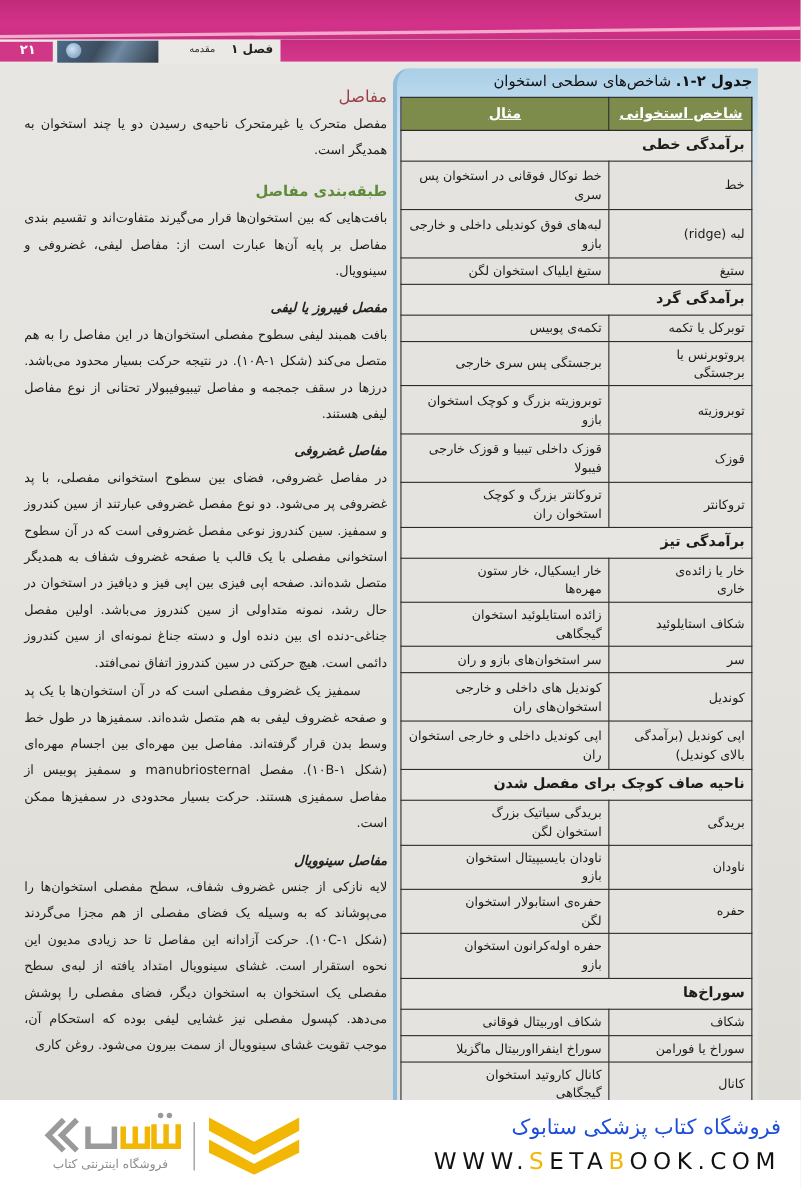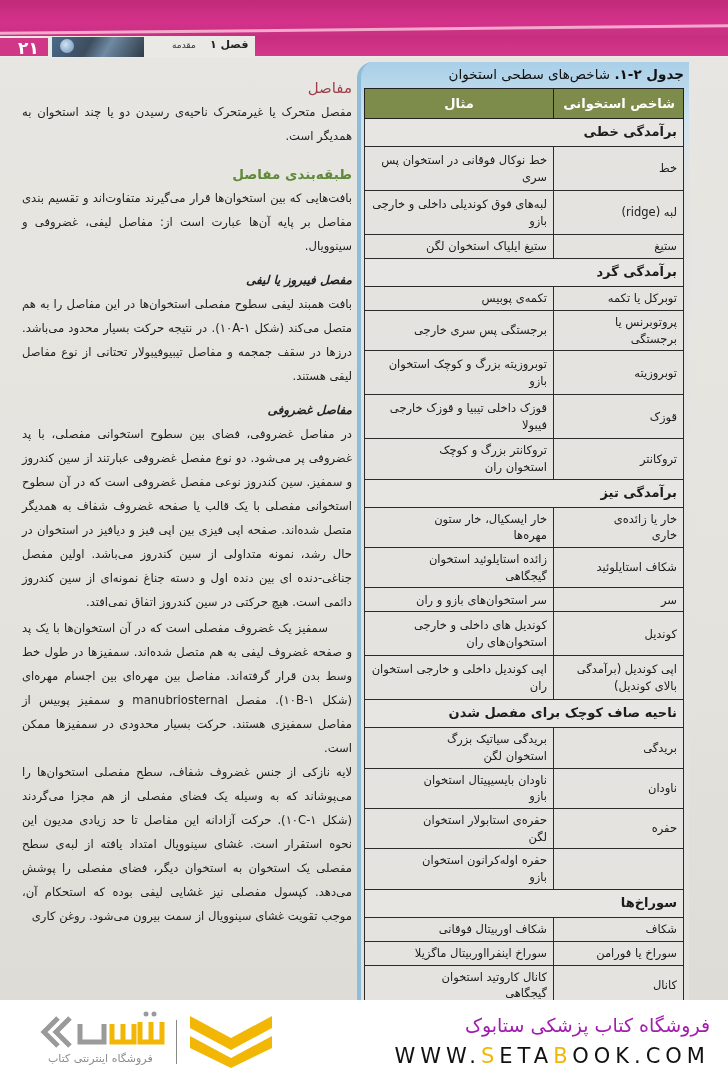--- a/index.html
+++ b/index.html
@@ -30,21 +30,21 @@
   }
   .header-row .pink-left {
     position: absolute; left: 0; top: 2px; width: 48px; height: 18px;
     background: #d13787;
   }
   .header-row .pink-right {
     position: absolute; left: 255px; top: 0; width: 473px; height: 20px;
     background: linear-gradient(180deg, #c72d7f, #d4388c);
   }
   .page-number {
-    position: absolute; left: 18px; top: 38px; font-size: 17px; color: #fff;
+    position: absolute; left: 18px; top: 38px; font-size: 12px; color: #fff;
     font-weight: bold;
   }
   .header-thumb {
     position: absolute; left: 52px; top: 37px; width: 92px; height: 20px;
     background: linear-gradient(120deg, #4a6a8a 0%, #3d4d5e 40%, #6f8aa3 60%, #2f3a46 100%);
   }
   .header-thumb .knob {
     position: absolute; left: 8px; top: 2px; width: 14px; height: 14px; border-radius: 50%;
     background: radial-gradient(circle at 40% 40%, #cfe3f5, #6b8fb3);
   }
@@ -65,21 +65,21 @@
     position: absolute; right: 44px; top: 66px; direction: rtl;
     font-size: 13.5px; color: #111;
   }
   .table-caption b { font-weight: bold; }
   table.bone {
     position: absolute; left: 364px; top: 88px; width: 320px;
     border-collapse: collapse; direction: rtl; font-size: 11.5px;
   }
   table.bone th {
     background: #7e8c4b; color: #fff; font-weight: bold; font-size: 13px;
-    height: 30px; border: 1.5px solid #222; padding: 0 8px; text-align: right;
+    height: 30px; border: 1.5px solid #222; padding: 0 8px; text-align: right; text-decoration: underline;
   }
   table.bone th.col-ex { text-align: center; }
   table.bone td {
     border: 1.5px solid #2b2b2b; padding: 3px 6px; text-align: right; vertical-align: middle;
     background: #e4e3df; line-height: 1.45;
   }
   table.bone td.feature { width: 130px; }
   table.bone tr.cat td {
     font-weight: bold; font-size: 13px; height: 28px; background: #e7e6e2;
   }
@@ -102,21 +102,21 @@
     font-size: 12px; font-style: italic; font-weight: bold; color: #222; margin-top: 10px; line-height: 24px;
   }
   .text-col p { margin: 0; }
   .text-col p.indent { text-indent: 24px; margin-top: 2px; }
 
   
   .footer {
     position: absolute; left: 0; top: 1000px; width: 728px; height: 80px; background: #ffffff;
   }
   .footer-title {
-    position: absolute; right: 18px; top: 14px; direction: rtl; font-size: 19px; color: #a21caf;
+    position: absolute; right: 18px; top: 14px; direction: rtl; font-size: 19px; color: #1d4ed8;
   }
   .footer-url {
     position: absolute; right: 18px; top: 44px; font-size: 21px; letter-spacing: 5px; color: #111;
     font-family: "DejaVu Sans", sans-serif;
   }
   .footer-url .acc { color: #f2b705; }
   .logo-chevrons {
     position: absolute; left: 188px; top: 12px; width: 86px; height: 56px;
   }
   .logo-divider {
@@ -273,20 +273,21 @@
   <div class="text-col">
     <h2>مفاصل</h2>
     <p>مفصل متحرک یا غیرمتحرک ناحیه‌ی رسیدن دو یا چند استخوان به همدیگر است.</p>
     <h3>طبقه‌بندی مفاصل</h3>
     <p>بافت‌هایی که بین استخوان‌ها قرار می‌گیرند متفاوت‌اند و تقسیم بندی مفاصل بر پایه آن‌ها عبارت است از: مفاصل لیفی، غضروفی و سینوویال.</p>
     <h4>مفصل فیبروز یا لیفی</h4>
     <p>بافت همبند لیفی سطوح مفصلی استخوان‌ها در این مفاصل را به هم متصل می‌کند (شکل ۱۰A-۱). در نتیجه حرکت بسیار محدود می‌باشد. درزها در سقف جمجمه و مفاصل تیبیوفیبولار تحتانی از نوع مفاصل لیفی هستند.</p>
     <h4>مفاصل غضروفی</h4>
     <p>در مفاصل غضروفی، فضای بین سطوح استخوانی مفصلی، با پد غضروفی پر می‌شود. دو نوع مفصل غضروفی عبارتند از سین کندروز و سمفیز. سین کندروز نوعی مفصل غضروفی است که در آن سطوح استخوانی مفصلی با یک قالب یا صفحه غضروف شفاف به همدیگر متصل شده‌اند. صفحه اپی فیزی بین اپی فیز و دیافیز در استخوان در حال رشد، نمونه متداولی از سین کندروز می‌باشد. اولین مفصل جناغی-دنده ای بین دنده اول و دسته جناغ نمونه‌ای از سین کندروز دائمی است. هیچ حرکتی در سین کندروز اتفاق نمی‌افتد.</p>
     <p class="indent">سمفیز یک غضروف مفصلی است که در آن استخوان‌ها با یک پد و صفحه غضروف لیفی به هم متصل شده‌اند. سمفیزها در طول خط وسط بدن قرار گرفته‌اند. مفاصل بین مهره‌ای بین اجسام مهره‌ای (شکل ۱۰B-۱). مفصل manubriosternal و سمفیز پوبیس از مفاصل سمفیزی هستند. حرکت بسیار محدودی در سمفیزها ممکن است.</p>
+    <h4>مفاصل سینوویال</h4>
     <p>لایه نازکی از جنس غضروف شفاف، سطح مفصلی استخوان‌ها را می‌پوشاند که به وسیله یک فضای مفصلی از هم مجزا می‌گردند (شکل ۱۰C-۱). حرکت آزادانه این مفاصل تا حد زیادی مدیون این نحوه استقرار است. غشای سینوویال امتداد یافته از لبه‌ی سطح مفصلی یک استخوان به استخوان دیگر، فضای مفصلی را پوشش می‌دهد. کپسول مفصلی نیز غشایی لیفی بوده که استحکام آن، موجب تقویت غشای سینوویال از سمت بیرون می‌شود. روغن کاری</p>
   </div>
 </div>
 
 <div class="footer">
   <div class="footer-title">فروشگاه کتاب پزشکی ستابوک</div>
   <div class="footer-url"><span>WWW.</span><span class="acc">S</span><span>ETA</span><span class="acc">B</span><span>OOK.COM</span></div>
 
   <svg class="logo-chevrons" viewBox="0 0 86 56">
     <polygon points="2,4 43,26 84,4 84,16 43,38 2,16" fill="#f2b705"></polygon>

